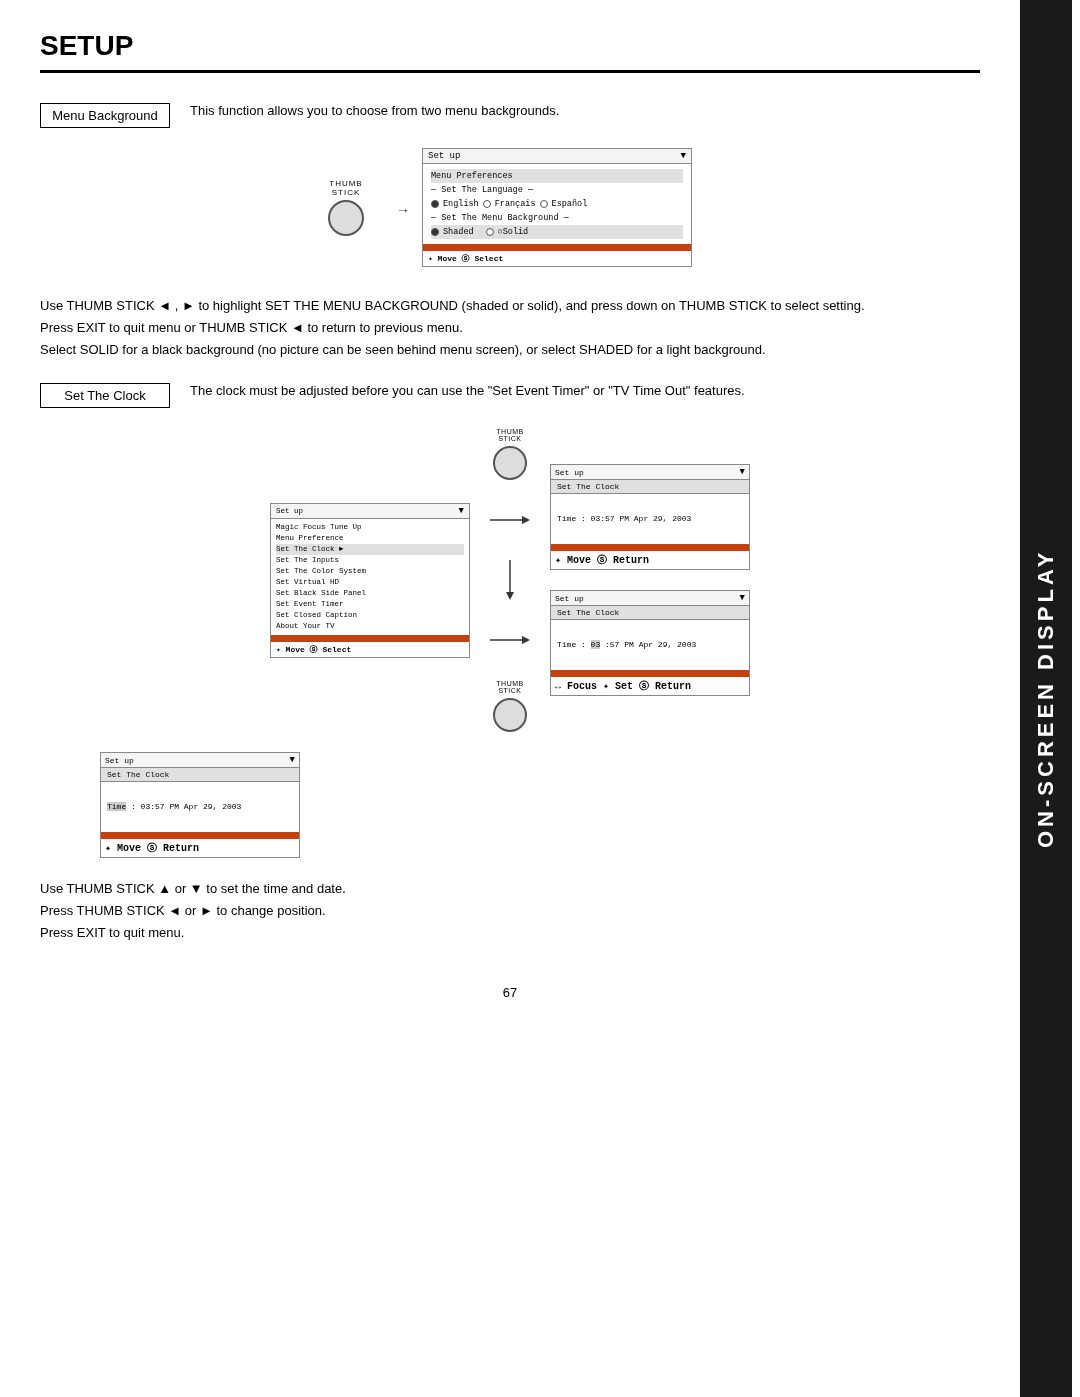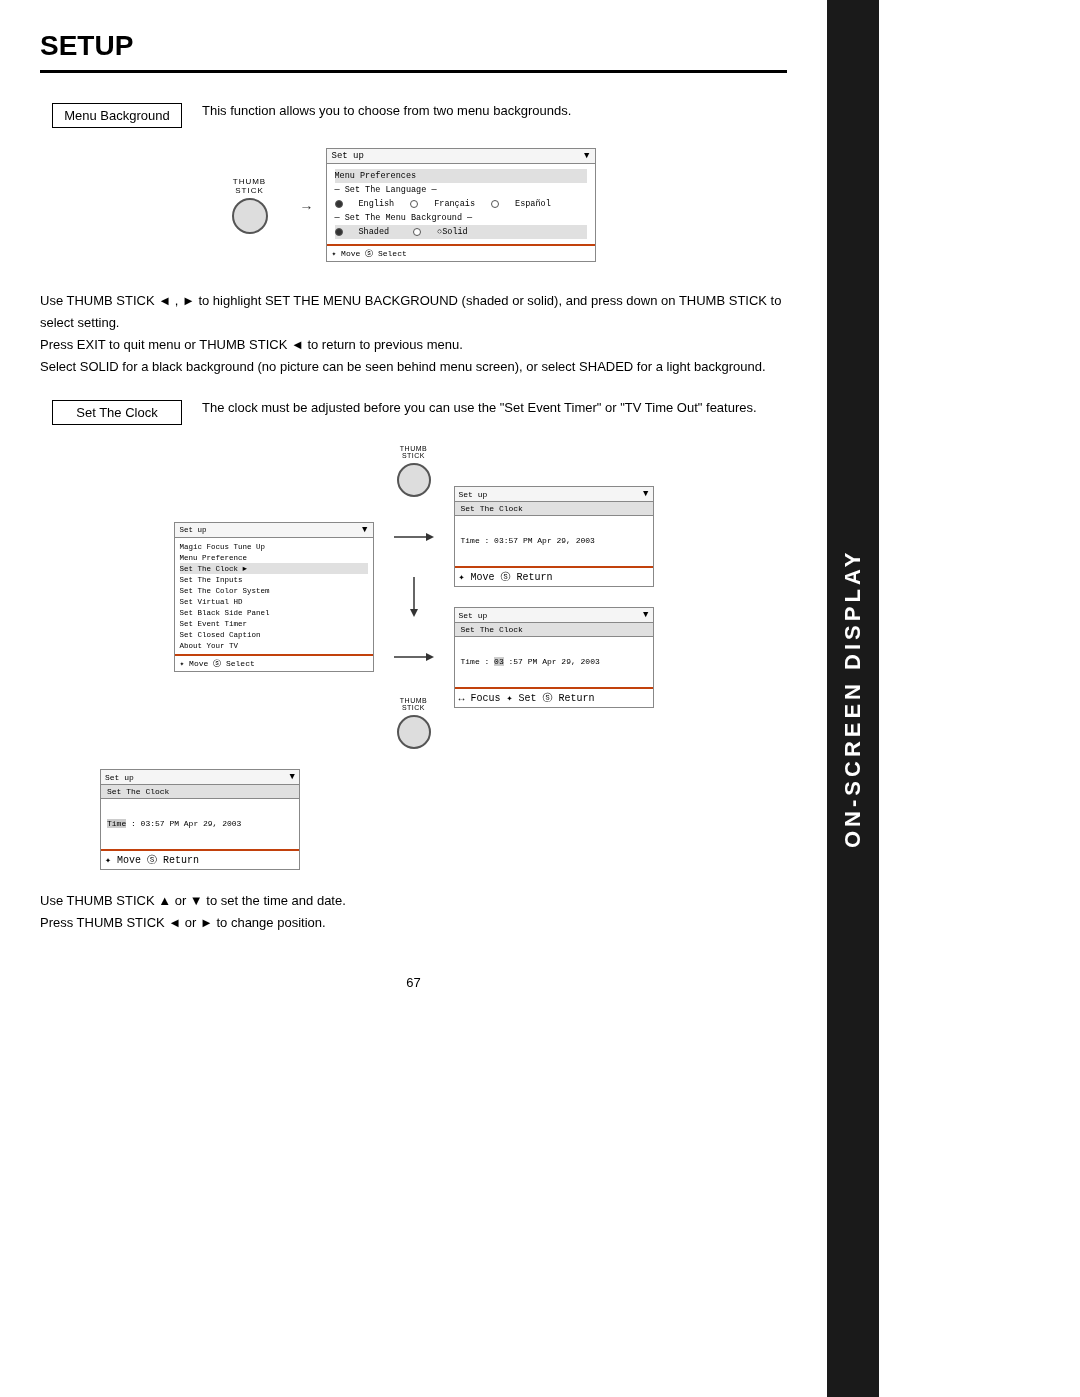--- a/index.html
+++ b/index.html
@@ -8,21 +8,21 @@
       min-height: 1397px;
       background: #fff;
       font-family: Arial, sans-serif;
       font-size: 14px;
       color: #000;
       position: relative;
     }
 
     .page-container {
       display: flex;
-      width: 879px;
+      width: 1072px;
       min-height: 1397px;
       border-radius: 12px;
     }
 
     .main-content {
       flex: 1;
       padding: 30px 40px 60px 40px;
     }
 
     
@@ -52,21 +52,20 @@
       padding-bottom: 8px;
       margin-bottom: 28px;
       text-transform: uppercase;
     }
 
     
     .section-row {
       display: flex;
       align-items: flex-start;
       margin-bottom: 20px;
-      margin-left: 12px;
     }
 
     .section-label-box {
       border: 1px solid #000;
       padding: 4px 10px;
       font-size: 13px;
       white-space: nowrap;
       min-width: 130px;
       text-align: center;
       margin-right: 20px;
@@ -111,23 +110,24 @@
     .screen-row {
       padding: 2px 0;
       font-size: 8.5px;
     }
 
     .screen-row.highlighted {
       background: #e0e0e0;
     }
 
     .screen-footer {
-      border-top: 2px solid #c2410c;
+      border-top: 7px solid #c2410c;
       padding: 2px 5px;
       font-size: 8px;
+      font-weight: bold;
     }
 
     
     .thumb-stick-container {
       display: flex;
       flex-direction: column;
       align-items: center;
       justify-content: center;
       margin-right: 20px;
     }
@@ -221,21 +221,21 @@
     .page-number {
       text-align: center;
       font-size: 13px;
       margin-top: 40px;
     }
 
     
     .radio-row {
       display: flex;
       align-items: center;
-      gap: 16px;
+      gap: 4px;
       font-size: 8.5px;
     }
 
     .radio-dot {
       display: inline-block;
       width: 8px;
       height: 8px;
       border-radius: 50%;
       border: 1px solid #555;
       background: #fff;
@@ -450,20 +450,21 @@
             <span style="background:#ccc;">Time</span><span> :  03:57 PM Apr 29,  2003</span>
           </div>
         </div>
         <div class="screen-footer">✦ Move  ⓢ Return</div>
       </div>
     </div>
 
     <div class="body-text mt20">
       <div>Use THUMB STICK ▲ or ▼ to set the time and date.</div>
       <div>Press THUMB STICK ◄ or ► to change position.</div>
+      <div>Press EXIT to quit menu.</div>
     </div>
 
     <div class="page-number">67</div>
   </div>
 
   <div class="sidebar-right">
     <div class="sidebar-text">ON-SCREEN DISPLAY</div>
   </div>
 </div>
 

